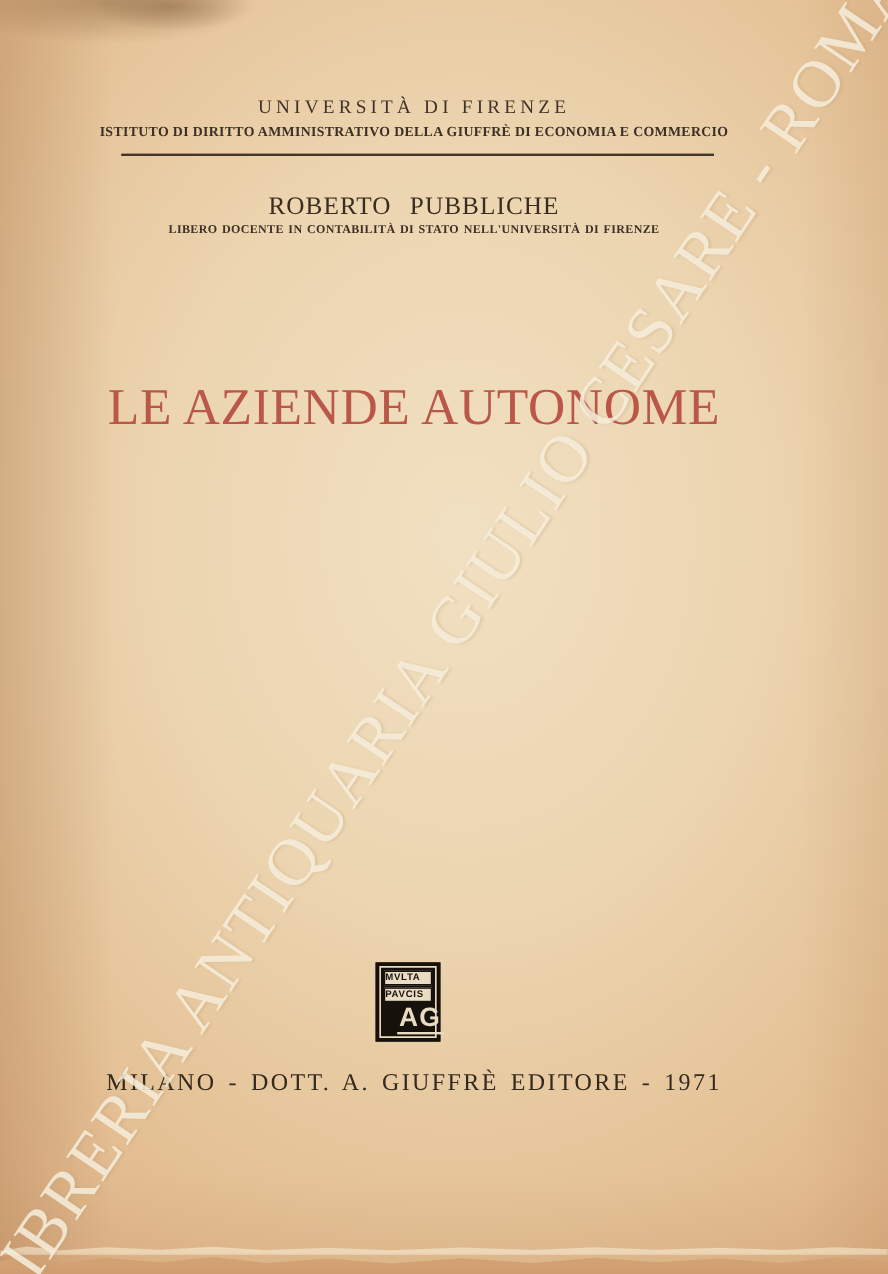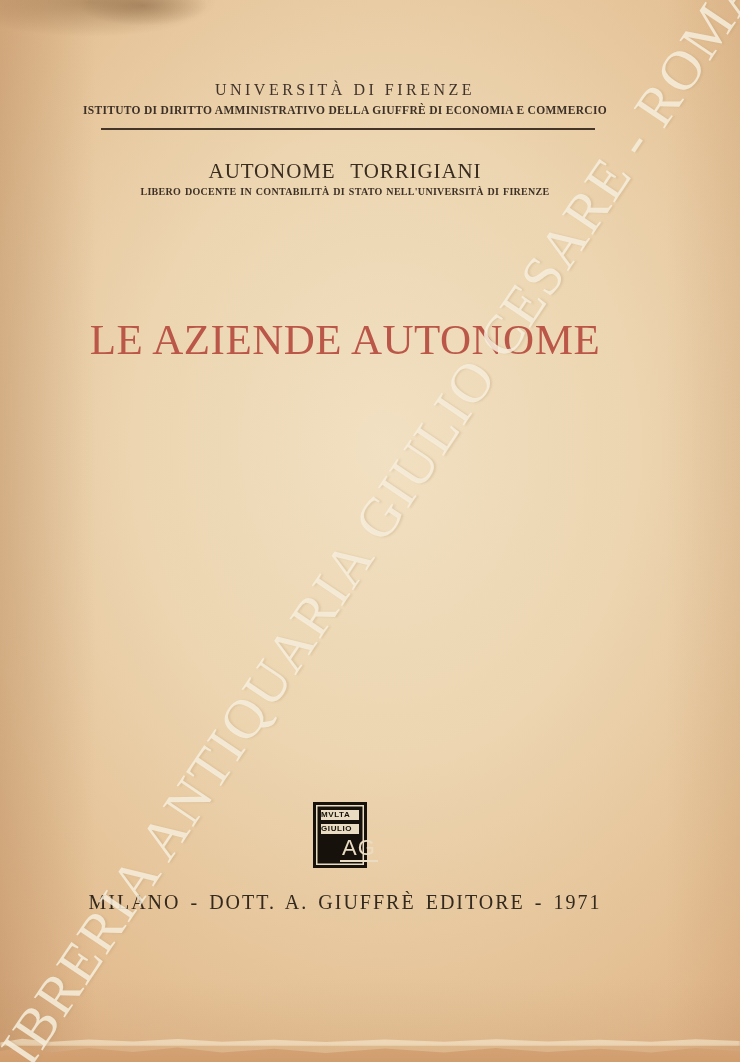--- a/index.html
+++ b/index.html
@@ -36,22 +36,22 @@
     box-sizing:border-box;background:#17110b;border:3px solid #17110b;
     box-shadow:inset 0 0 0 1.5px #e9dcc2;
     padding:4px;display:flex;flex-direction:column;gap:2px;
     font-family:"Liberation Sans", sans-serif;
   }
   .logo-motto{
     background:#e9dcc2;color:#17110b;border:1px solid #17110b;
     font-size:8px;line-height:10px;font-weight:bold;text-align:left;letter-spacing:0.6px;
   }
   .logo-initials{
-    flex:1;display:flex;align-items:center;justify-content:flex-start;
-    color:#e9dcc2;font-size:22px;font-weight:normal;letter-spacing:1px;line-height:1;margin-left:20px;
+    flex:1;display:flex;align-items:center;justify-content:center;
+    color:#e9dcc2;font-size:22px;font-weight:bold;letter-spacing:1px;line-height:1;margin-left:20px;
   }
   .logo-initials span{border-bottom:2px solid #e9dcc2;padding:0 2px 1px;}
 
   .imprint{top:891px;font-size:20px;letter-spacing:2px;word-spacing:3px;color:#33291e;}
 
   .tear-highlight{
     position:absolute;left:0;bottom:16px;width:100%;height:12px;z-index:3;
     background:rgba(250,240,216,0.55);filter:blur(1px);
     clip-path:polygon(0 70%,3% 40%,7% 65%,12% 45%,18% 62%,24% 42%,30% 64%,37% 48%,44% 66%,52% 46%,60% 64%,67% 44%,74% 62%,81% 48%,88% 64%,94% 44%,100% 58%,100% 100%,0 100%);
   }
@@ -75,29 +75,29 @@
 
 <div class="photo">
 
   <div class="stain-1"></div>
   <div class="stain-2"></div>
 
   <div class="txt head-university">UNIVERSITÀ DI FIRENZE</div>
   <div class="txt head-institute">ISTITUTO DI DIRITTO AMMINISTRATIVO DELLA GIUFFRÈ DI ECONOMIA E COMMERCIO</div>
   <div class="rule"></div>
 
-  <div class="txt author-name">AUTONOME TORRIGIANI</div>
+  <div class="txt author-name">ROBERTO PUBBLICHE</div>
   <div class="txt title-1">LE AZIENDE AUTONOME</div>
 
   <div class="txt author-qual">LIBERO DOCENTE IN CONTABILITÀ DI STATO NELL'UNIVERSITÀ DI FIRENZE</div>
 
 
   <div class="logo">
     <div class="logo-motto">MVLTA</div>
-    <div class="logo-motto">GIULIO</div>
+    <div class="logo-motto">PAVCIS</div>
     <div class="logo-initials">
       <span>AG</span>
     </div>
   </div>
 
   <div class="txt imprint">MILANO - DOTT. A. GIUFFRÈ EDITORE - 1971</div>
 
   <div class="tear-highlight"></div>
   <div class="bottom-cover"></div>
 

